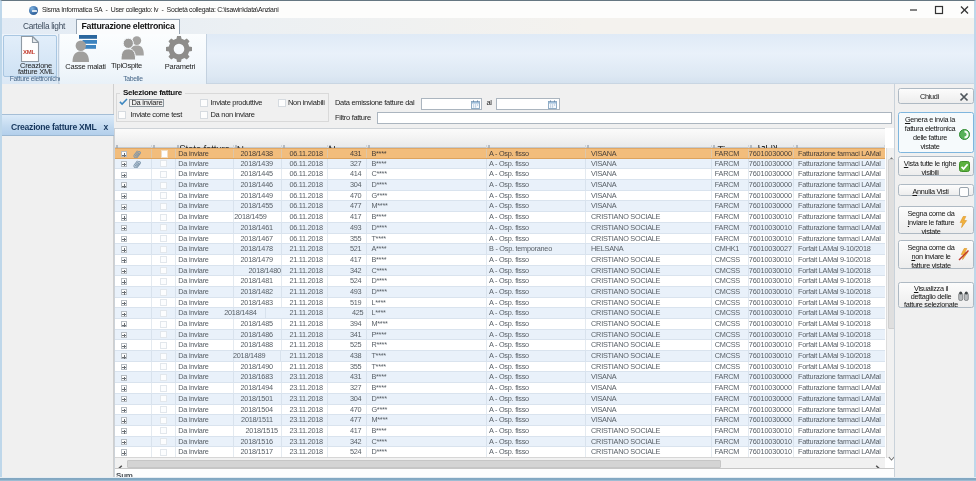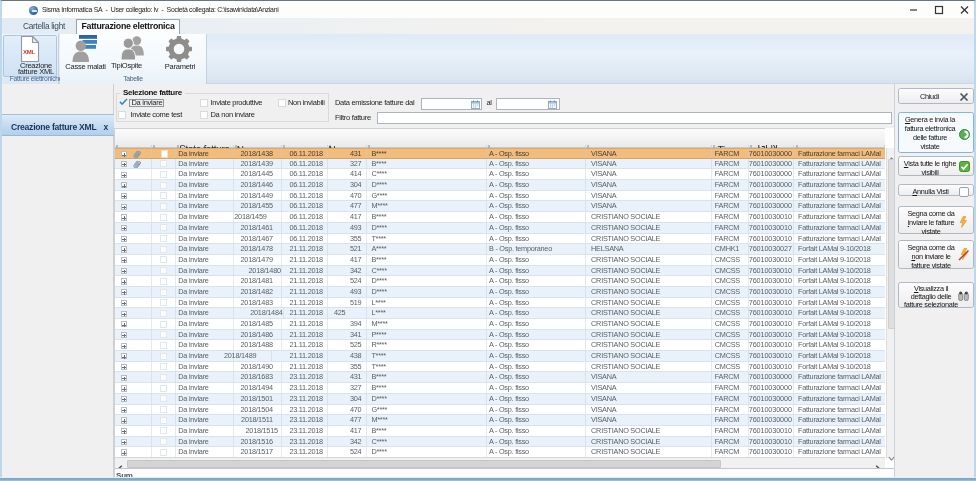--- a/index.html
+++ b/index.html
@@ -558,23 +558,23 @@
           <div class="gc" style="left:679.5px;width:90.5px;padding-left:3.5px;border-right:none">Forfait LAMal 9-10/2018</div>
         </div>
 <div class="grow blue">
           <div class="gc" style="left:0px;width:36.8px">
             <span class="exp"></span>
           </div>
           <div class="gc" style="left:36.8px;width:24px">
             <span class="rowcb"></span>
           </div>
           <div class="gc" style="left:60.8px;width:58.5px;padding-left:2.5px">Da inviare</div>
-          <div class="gc r" style="left:121px;width:47.5px;">2018/1484</div>
-          <div class="gc r" style="left:166.8px;width:46.6px;padding-right:4.5px">21.11.2018</div>
-          <div class="gc r" style="left:213.4px;width:39px;padding-right:21px">425</div>
+          <div class="gc r" style="left:103px;width:47.5px;padding-right:8px">2018/1484</div>
+          <div class="gc r" style="left:166.8px;width:46.6px;padding-right:4.5px">21.11.2018</div>
+          <div class="gc r" style="left:213.4px;width:39px;padding-right:3px">425</div>
           <div class="gc" style="left:252.4px;width:119.6px;padding-left:4px">L****</div>
           <div class="gc" style="left:372px;width:99.1px;padding-left:2px">A - Osp. fisso</div>
           <div class="gc" style="left:471.1px;width:126.2px;padding-left:5px">CRISTIANO SOCIALE</div>
           <div class="gc" style="left:597.3px;width:36.5px;padding-left:2.5px">CMCSS</div>
           <div class="gc r" style="left:633.8px;width:45.7px;padding-right:2.5px;letter-spacing:-0.15px">76010030010</div>
           <div class="gc" style="left:679.5px;width:90.5px;padding-left:3.5px;border-right:none">Forfait LAMal 9-10/2018</div>
         </div>
 <div class="grow">
           <div class="gc" style="left:0px;width:36.8px">
             <span class="exp"></span>
@@ -630,21 +630,21 @@
           <div class="gc" style="left:679.5px;width:90.5px;padding-left:3.5px;border-right:none">Forfait LAMal 9-10/2018</div>
         </div>
 <div class="grow blue">
           <div class="gc" style="left:0px;width:36.8px">
             <span class="exp"></span>
           </div>
           <div class="gc" style="left:36.8px;width:24px">
             <span class="rowcb"></span>
           </div>
           <div class="gc" style="left:60.8px;width:58.5px;padding-left:2.5px">Da inviare</div>
-          <div class="gc r" style="left:109px;width:47.5px;padding-right:16px">2018/1489</div>
+          <div class="gc r" style="left:118px;width:47.5px;padding-right:16px">2018/1489</div>
           <div class="gc r" style="left:166.8px;width:46.6px;padding-right:4.5px">21.11.2018</div>
           <div class="gc r" style="left:213.4px;width:39px;padding-right:5px">438</div>
           <div class="gc" style="left:252.4px;width:119.6px;padding-left:4px">T****</div>
           <div class="gc" style="left:372px;width:99.1px;padding-left:2px">A - Osp. fisso</div>
           <div class="gc" style="left:471.1px;width:126.2px;padding-left:5px">CRISTIANO SOCIALE</div>
           <div class="gc" style="left:597.3px;width:36.5px;padding-left:2.5px">CMCSS</div>
           <div class="gc r" style="left:633.8px;width:45.7px;padding-right:2.5px;letter-spacing:-0.15px">76010030010</div>
           <div class="gc" style="left:679.5px;width:90.5px;padding-left:3.5px;border-right:none">Forfait LAMal 9-10/2018</div>
         </div>
 <div class="grow">

